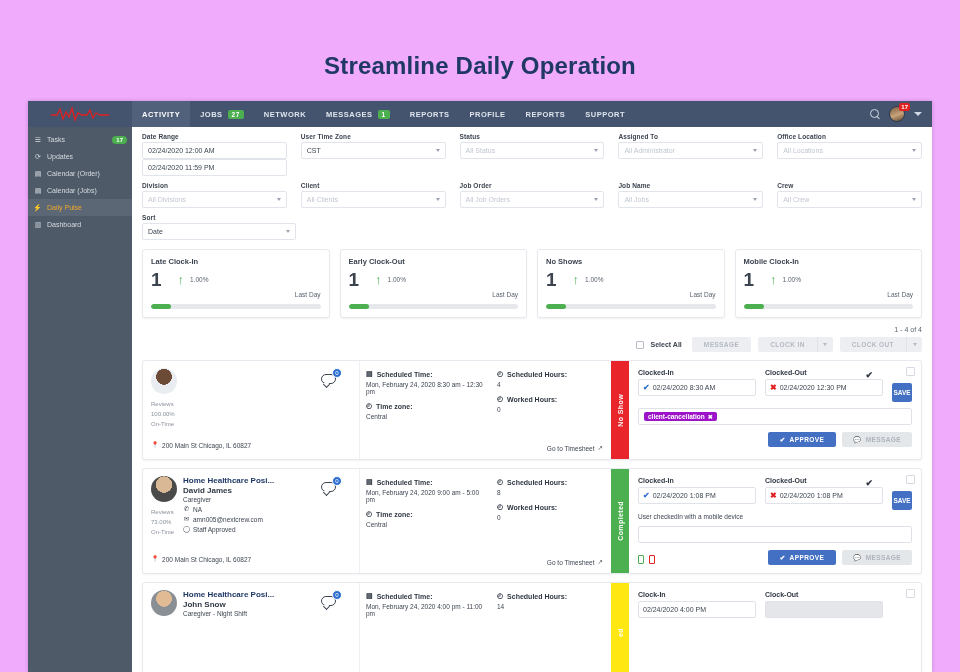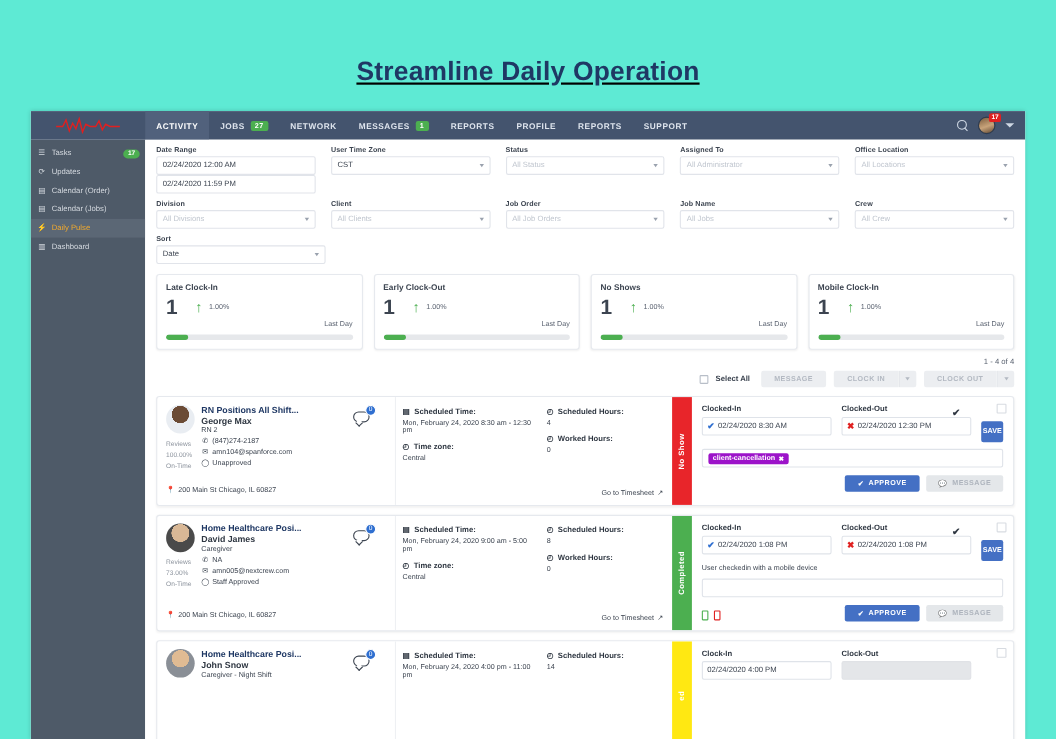--- a/index.html
+++ b/index.html
@@ -2,21 +2,21 @@
 <html><head>
 <meta charset="utf-8">
 <style>
   * { box-sizing: border-box; margin: 0; padding: 0; }
   html, body {
     width: 960px; height: 672px;
     background: #ffffff;
     font-family: "Liberation Sans", sans-serif;
     overflow: hidden;
   }
-  .page { position: relative; width: 960px; height: 672px; background:#5eead4;text-decoration:underline; }
+  .page { position: relative; width: 960px; height: 672px; background:#f0abfc; }
 
   
   .headline {
     text-align: center;
     color: #1f3864;
     font-size: 24px;
     font-weight: bold;
     letter-spacing: 0.2px;
     padding-top: 52px;
   }
@@ -425,37 +425,20 @@
             <div class="tcar">
                 <i></i>
               </div>
           </div>
         </div>
 
         <div class="rec">
           <div class="rc-person">
             <div class="rc-top">
               <div class="ph p1"></div>
-              <div class="rc-name-wrap">
-                <div class="rc-job">RN Positions All Shift...</div>
-                <div class="rc-name">George Max</div>
-                <div class="rc-role">RN 2</div>
-                <div class="rc-line">
-                    <span class="gl">✆</span>
-                    <span>(847)274-2187</span>
-                  </div>
-                <div class="rc-line">
-                    <span class="gl">✉</span>
-                    <span>amn104@spanforce.com</span>
-                  </div>
-                <div class="rc-line">
-                    <span class="gl">◯</span>
-                    <span>Unapproved</span>
-                  </div>
-              </div>
             </div>
             <div class="rc-reviews">
               <div>Reviews</div>
               <div>100.00%</div>
               <div>On-Time</div>
             </div>
             <div class="rc-addr">
               <span>📍</span>
               <span>200 Main St Chicago, IL 60827</span>
             </div>

